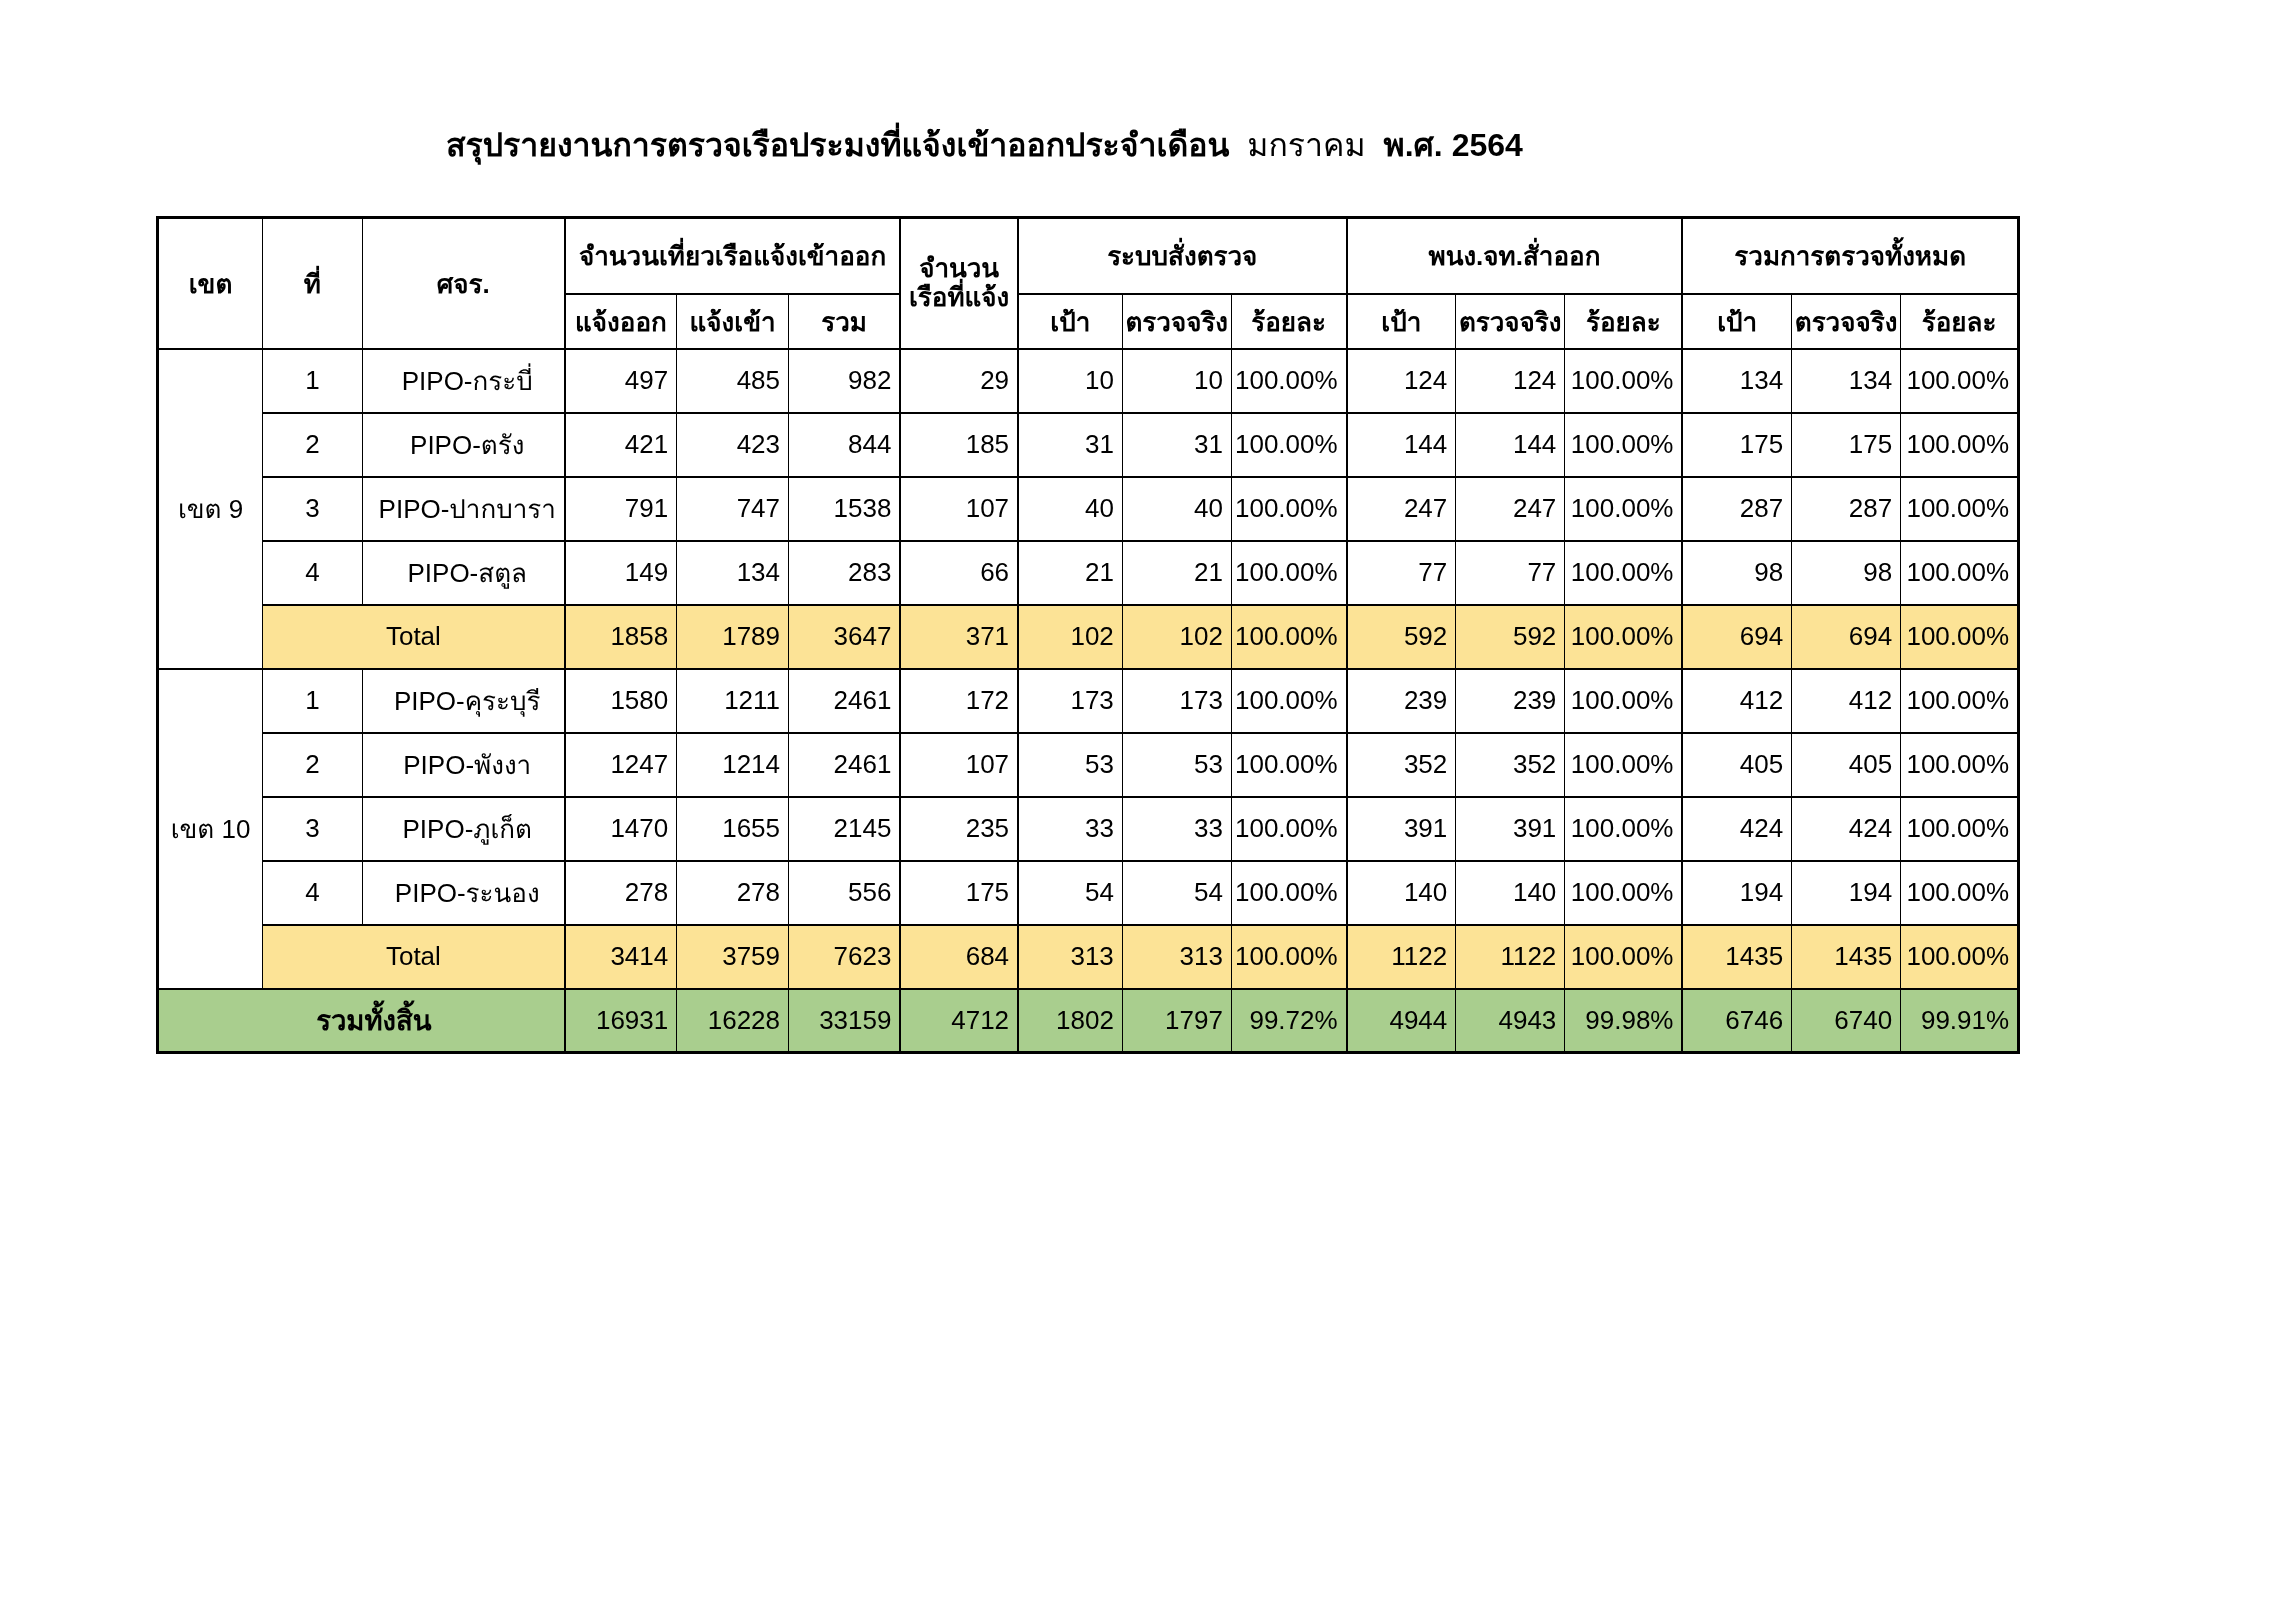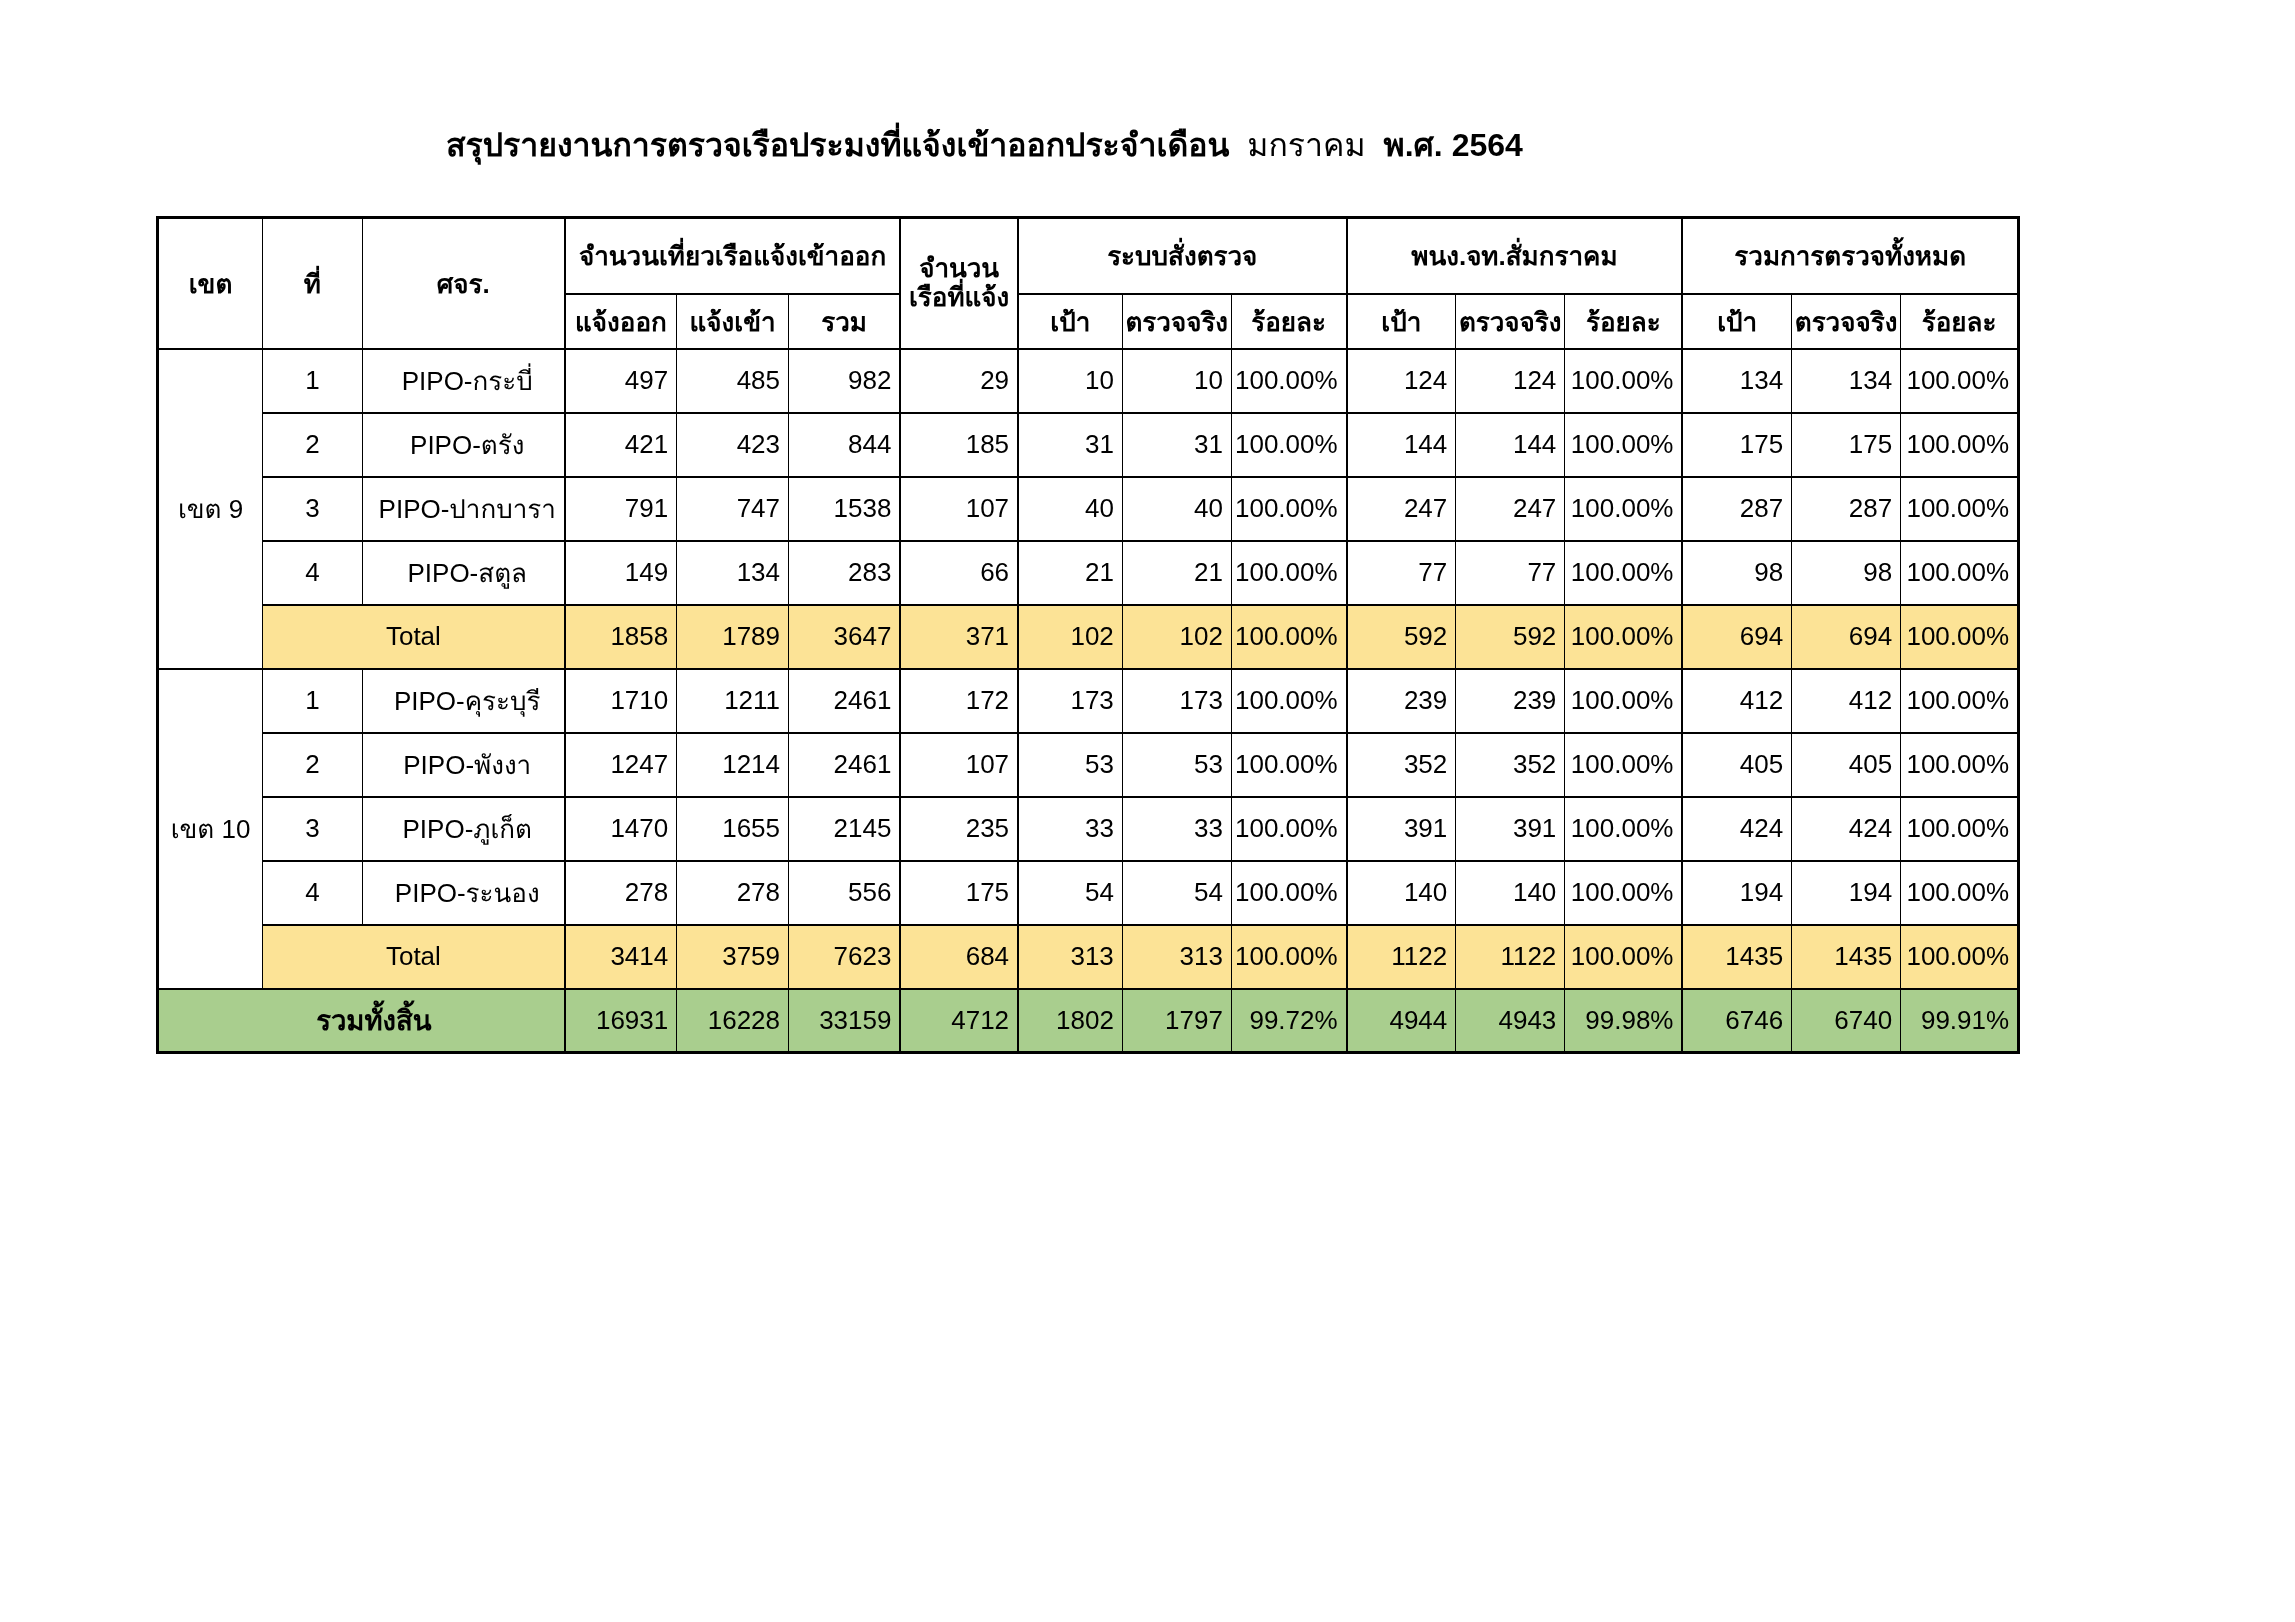--- a/index.html
+++ b/index.html
@@ -79,21 +79,21 @@
       <tr class="hr1">
         <th rowspan="2">เขต</th>
         <th rowspan="2">ที่</th>
         <th rowspan="2">ศจร.</th>
         <th colspan="3" class="gb">จำนวนเที่ยวเรือแจ้งเข้าออก</th>
         <th rowspan="2" class="gb two-line">
           <div>จำนวน</div>
           <div>เรือที่แจ้ง</div>
         </th>
         <th colspan="3" class="gb">ระบบสั่งตรวจ</th>
-        <th colspan="3" class="gb">พนง.จท.สั่มกราคม</th>
+        <th colspan="3" class="gb">พนง.จท.สั่าออก</th>
         <th colspan="3" class="gb">รวมการตรวจทั้งหมด</th>
       </tr>
       <tr class="hr2">
         <th class="gb">แจ้งออก</th>
         <th>แจ้งเข้า</th>
         <th>รวม</th>
         <th class="gb">เป้า</th>
         <th>ตรวจจริง</th>
         <th>ร้อยละ</th>
         <th class="gb">เป้า</th>
@@ -189,21 +189,21 @@
         <td class="num">100.00%</td>
         <td class="num gb">694</td>
         <td class="num">694</td>
         <td class="num">100.00%</td>
       </tr>
 
       <tr>
         <td rowspan="5">เขต 10</td>
         <td>1</td>
         <td class="name">PIPO-คุระบุรี</td>
-        <td class="num gb">1710</td>
+        <td class="num gb">1580</td>
         <td class="num">1211</td>
         <td class="num">2461</td>
         <td class="num gb">172</td>
         <td class="num gb">173</td>
         <td class="num">173</td>
         <td class="num">100.00%</td>
         <td class="num gb">239</td>
         <td class="num">239</td>
         <td class="num">100.00%</td>
         <td class="num gb">412</td>

